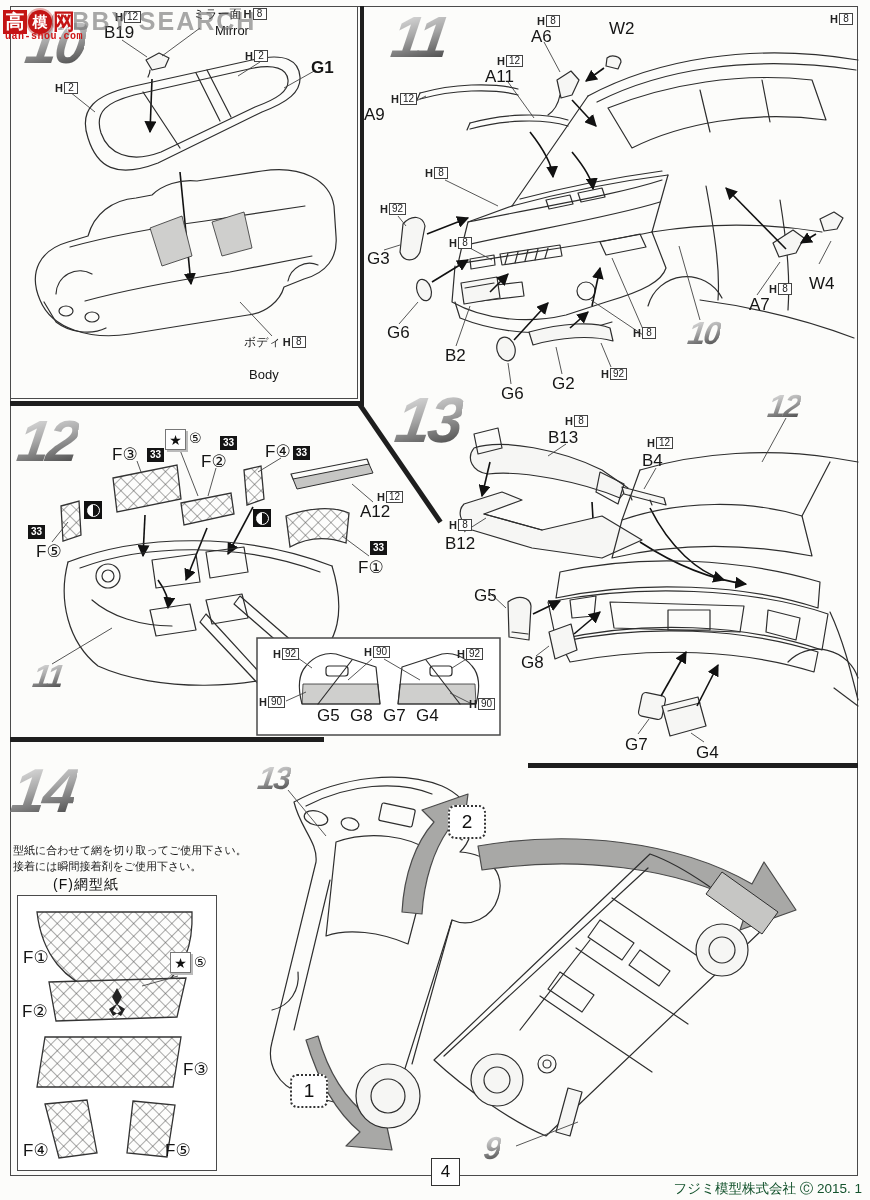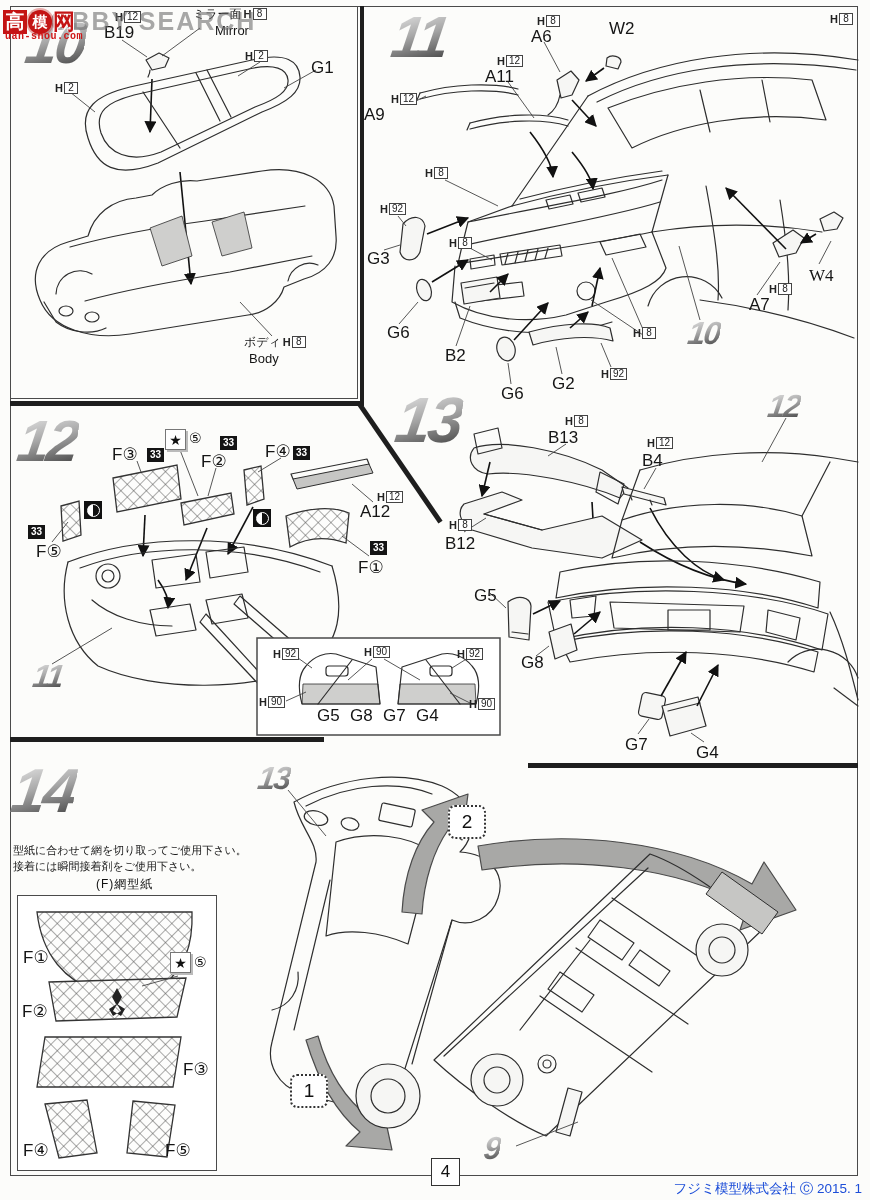--- a/index.html
+++ b/index.html
@@ -40,24 +40,24 @@
   .paint{position:absolute;width:18px;height:18px;background:#111;display:flex;align-items:center;justify-content:center;}
   .paint .half{width:11px;height:11px;border-radius:50%;border:1.5px solid #fff;
        background:linear-gradient(90deg,#fff 50%,#111 50%);}
   
   .seq{position:absolute;width:34px;height:30px;border:2px dotted #333;border-radius:7px;
        background:#fff;display:flex;align-items:center;justify-content:center;
        font-size:19px;color:#111;}
   
   .pagenum{position:absolute;width:27px;height:26px;border:1.5px solid #333;background:#fff;
        display:flex;align-items:center;justify-content:center;font-size:17px;color:#111;}
-  .footer{position:absolute;right:8px;top:1180px;font-size:13.5px;color:#1d4ed8;}
+  .footer{position:absolute;right:8px;top:1180px;font-size:13.5px;color:#14532d;}
   
   .note{position:absolute;font-size:11px;color:#1a1a1a;line-height:1.45;}
-  .meshtitle{position:absolute;font-size:12px;color:#111;letter-spacing:1px;margin-left:43px;}
+  .meshtitle{position:absolute;font-size:14px;color:#111;letter-spacing:1px;}
   
   .wm-brand{position:absolute;left:30px;top:7px;font-size:25px;font-weight:800;
        color:rgba(110,110,110,.6);letter-spacing:2px;}
   .wm-logo{position:absolute;left:3px;top:7px;display:flex;align-items:center;gap:1px;}
   .wm-hi{width:24px;height:24px;background:#c41414;color:#fff;font-size:19px;font-weight:700;
        display:flex;align-items:center;justify-content:center;}
   .wm-gear{width:24px;height:24px;background:#c41414;color:#fff;border-radius:50%;font-size:15px;
        font-weight:700;display:flex;align-items:center;justify-content:center;
        box-shadow:0 0 0 2px rgba(196,20,20,.35);}
   .wm-net{font-size:22px;font-weight:800;color:#c41414;text-shadow:1px 1px 0 #fff,-1px -1px 0 #fff;}
@@ -366,33 +366,33 @@
       <span class="pc" style="position:static;">
         <span class="pcp">H</span>
         <span class="pcn">8</span>
       </span>
     </span>
   <span class="pls lab" style="left:215px;top:24px;">Mirror</span>
   <span class="pc lab" style="left:245px;top:50px;">
       <span class="pcp">H</span>
       <span class="pcn">2</span>
     </span>
-  <span class="pl lab" style="left:311px;top:59px;">G1</span>
+  <span class="pl lab" style="left:311px;top:59px;font-weight:bold;">G1</span>
   <span class="pc lab" style="left:55px;top:82px;">
       <span class="pcp">H</span>
       <span class="pcn">2</span>
     </span>
   <span class="plj lab" style="left:244px;top:336px;">
       <span>ボディ</span>
       <span class="pc" style="position:static;">
         <span class="pcp">H</span>
         <span class="pcn">8</span>
       </span>
     </span>
-  <span class="pls lab" style="left:249px;top:352px;text-align:right;">Body</span>
+  <span class="pls lab" style="left:249px;top:368px;text-align:right;">Body</span>
 
   <span class="pc lab" style="left:537px;top:15px;">
       <span class="pcp">H</span>
       <span class="pcn">8</span>
     </span>
   <span class="pl lab" style="left:531px;top:28px;">A6</span>
   <span class="pl lab" style="left:609px;top:20px;">W2</span>
   <span class="pc lab" style="left:497px;top:55px;">
       <span class="pcp">H</span>
       <span class="pcn">12</span>
@@ -426,21 +426,21 @@
     </span>
   <span class="pc lab" style="left:633px;top:327px;">
       <span class="pcp">H</span>
       <span class="pcn">8</span>
     </span>
   <span class="pl lab" style="left:749px;top:296px;">A7</span>
   <span class="pc lab" style="left:769px;top:283px;">
       <span class="pcp">H</span>
       <span class="pcn">8</span>
     </span>
-  <span class="pl lab" style="left:809px;top:267px;font-family:Liberation Serif, serif;">W4</span>
+  <span class="pl lab" style="left:809px;top:275px;">W4</span>
   <span class="pc lab" style="left:830px;top:13px;">
       <span class="pcp">H</span>
       <span class="pcn">8</span>
     </span>
 
   <span class="pl lab" style="left:112px;top:446px;">F③</span>
   <span class="c33 lab" style="left:147px;top:448px;">33</span>
   <span class="starbox lab" style="left:165px;top:429px;">★</span>
   <span class="starnum lab" style="left:189px;top:431px;">⑤</span>
   <span class="c33 lab" style="left:220px;top:436px;">33</span>

